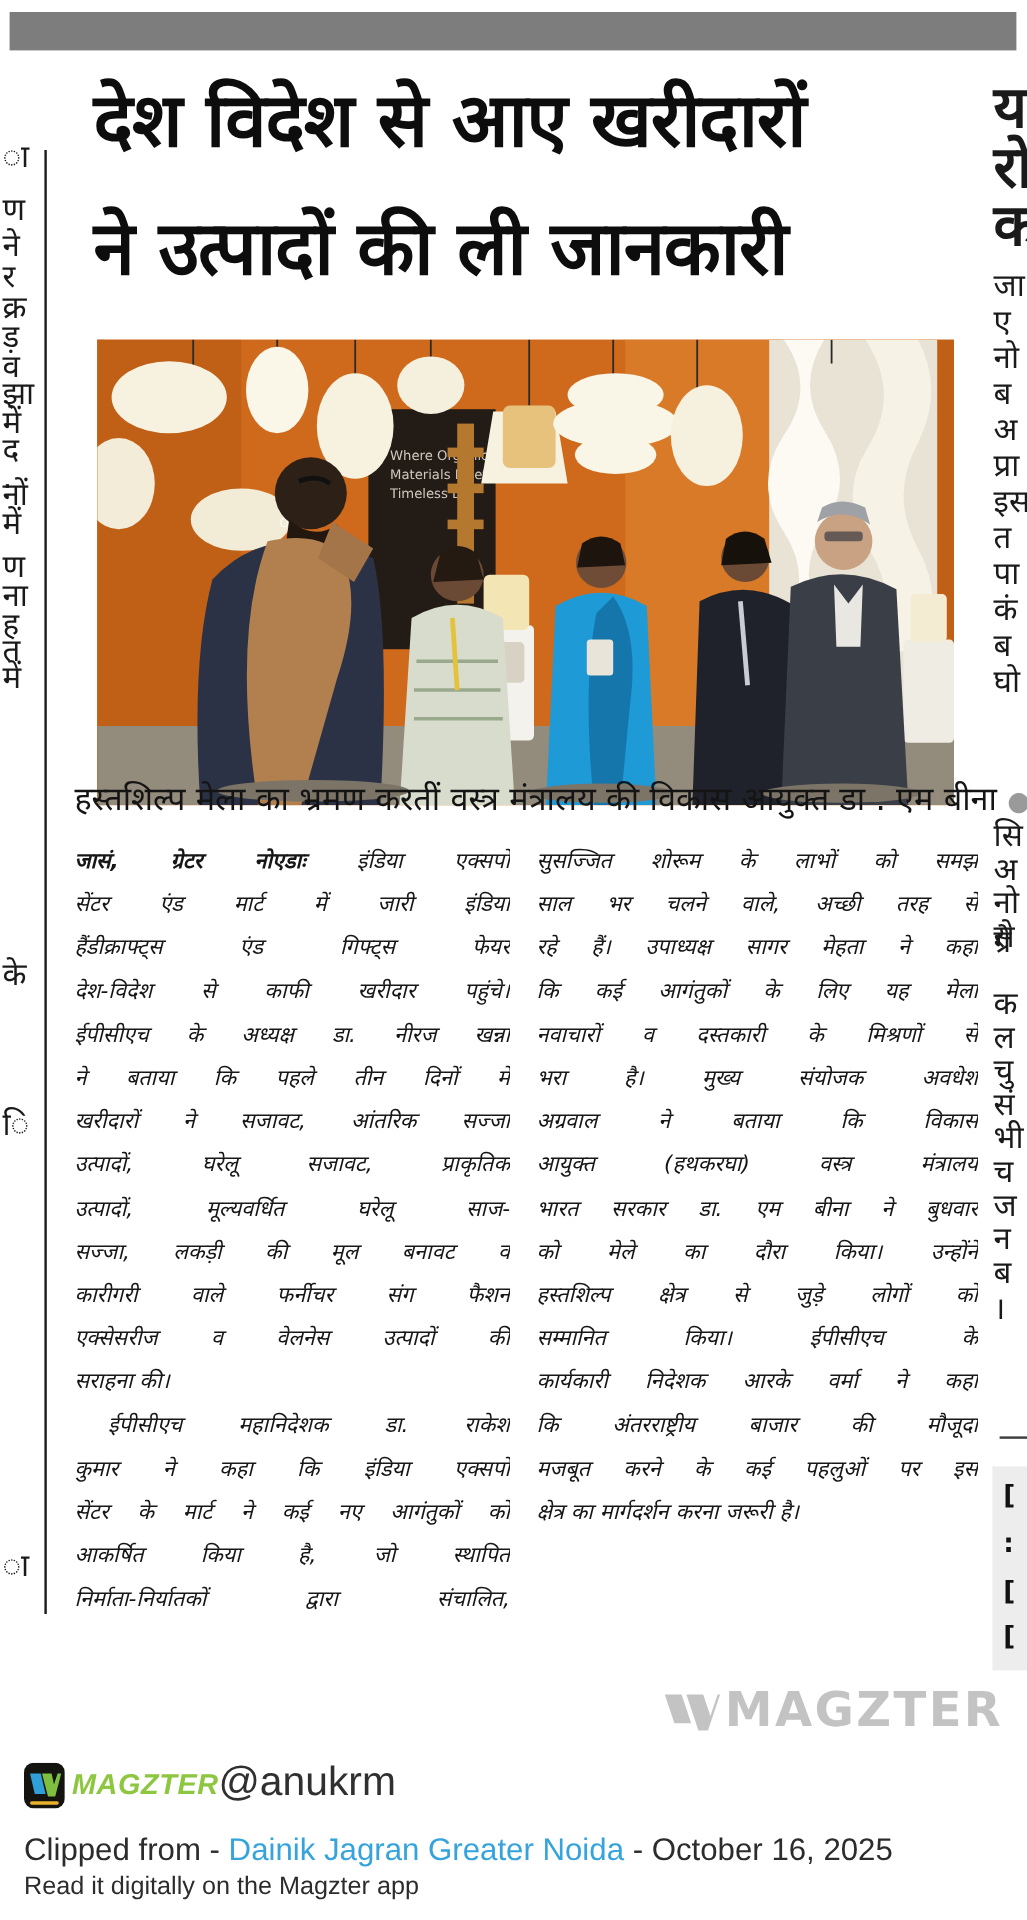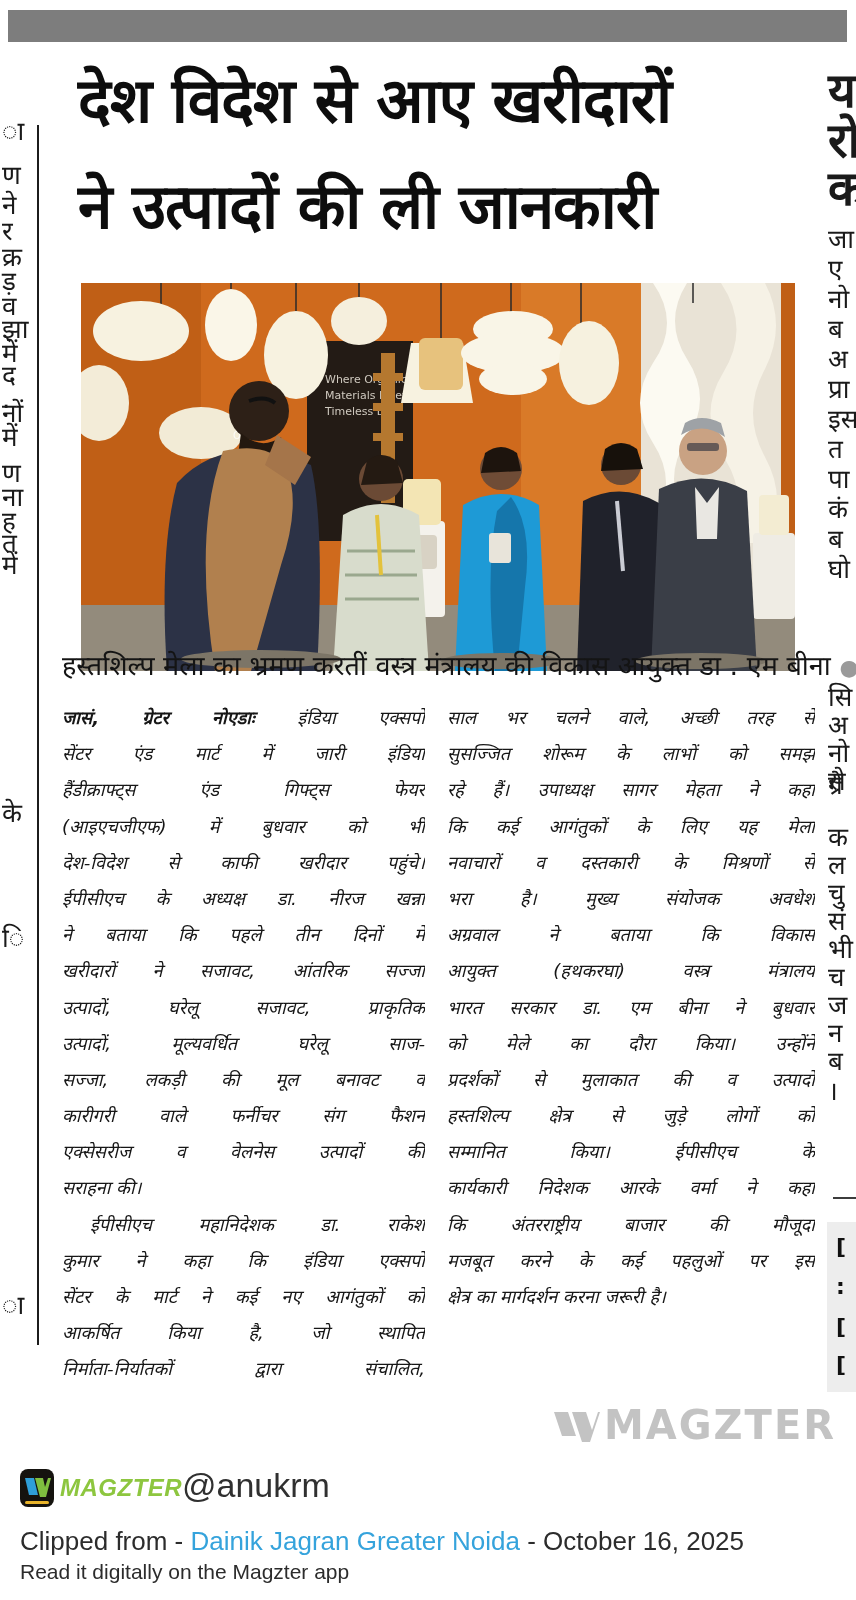--- a/index.html
+++ b/index.html
@@ -226,49 +226,47 @@
     <ellipse cx="620" cy="378" rx="66" ry="8" fill="#7c7567"></ellipse>
   </svg>
 </div>
 
 <div class="abs" id="caption"><span>हस्तशिल्प मेला का भ्रमण करतीं वस्त्र मंत्रालय की विकास आयुक्त डा . एम बीना </span><span class="dot">●</span></div>
 
 <div class="abs bodycol" id="col1">
     <div class="bline just"><b>जासं, ग्रेटर नोएडाः</b> इंडिया एक्सपो</div>
     <div class="bline just">सेंटर एंड मार्ट में जारी इंडिया</div>
     <div class="bline just">हैंडीक्राफ्ट्स एंड गिफ्ट्स फेयर</div>
-    <div class="bline just">(आइएचजीएफ) में बुधवार को भी</div>
     <div class="bline just">देश-विदेश से काफी खरीदार पहुंचे।</div>
     <div class="bline just">ईपीसीएच के अध्यक्ष डा. नीरज खन्ना</div>
     <div class="bline just">ने बताया कि पहले तीन दिनों में</div>
     <div class="bline just">खरीदारों ने सजावट, आंतरिक सज्जा</div>
     <div class="bline just">उत्पादों, घरेलू सजावट, प्राकृतिक</div>
     <div class="bline just">उत्पादों, मूल्यवर्धित घरेलू साज-</div>
     <div class="bline just">सज्जा, लकड़ी की मूल बनावट व</div>
     <div class="bline just">कारीगरी वाले फर्नीचर संग फैशन</div>
     <div class="bline just">एक्सेसरीज व वेलनेस उत्पादों की</div>
     <div class="bline">सराहना की।</div>
     <div class="bline just ind">ईपीसीएच महानिदेशक डा. राकेश</div>
     <div class="bline just">कुमार ने कहा कि इंडिया एक्सपो</div>
     <div class="bline just">सेंटर के मार्ट ने कई नए आगंतुकों को</div>
     <div class="bline just">आकर्षित किया है, जो स्थापित</div>
     <div class="bline just">निर्माता-निर्यातकों द्वारा संचालित,</div>
   </div>
 <div class="abs bodycol" id="col2">
+    <div class="bline just">सुसज्जित शोरूम के लाभों को समझ</div>
     <div class="bline just">साल भर चलने वाले, अच्छी तरह से</div>
-    <div class="bline just">सुसज्जित शोरूम के लाभों को समझ</div>
     <div class="bline just">रहे हैं। उपाध्यक्ष सागर मेहता ने कहा</div>
     <div class="bline just">कि कई आगंतुकों के लिए यह मेला</div>
     <div class="bline just">नवाचारों व दस्तकारी के मिश्रणों से</div>
     <div class="bline just">भरा है। मुख्य संयोजक अवधेश</div>
     <div class="bline just">अग्रवाल ने बताया कि विकास</div>
     <div class="bline just">आयुक्त (हथकरघा) वस्त्र मंत्रालय</div>
     <div class="bline just">भारत सरकार डा. एम बीना ने बुधवार</div>
     <div class="bline just">को मेले का दौरा किया। उन्होंने</div>
-    <div class="bline just">प्रदर्शकों से मुलाकात की व उत्पादों</div>
     <div class="bline just">हस्तशिल्प क्षेत्र से जुड़े लोगों को</div>
     <div class="bline just">सम्मानित किया। ईपीसीएच के</div>
     <div class="bline just">कार्यकारी निदेशक आरके वर्मा ने कहा</div>
     <div class="bline just">कि अंतरराष्ट्रीय बाजार की मौजूदा</div>
     <div class="bline just">मजबूत करने के कई पहलुओं पर इस</div>
     <div class="bline">क्षेत्र का मार्गदर्शन करना जरूरी है।</div>
   </div>
 
 <div class="abs" id="watermark" style="color: rgb(195, 195, 195);">
   <svg class="abs" style="left:0;top:4px" width="48" height="40" viewBox="0 0 48 40">

